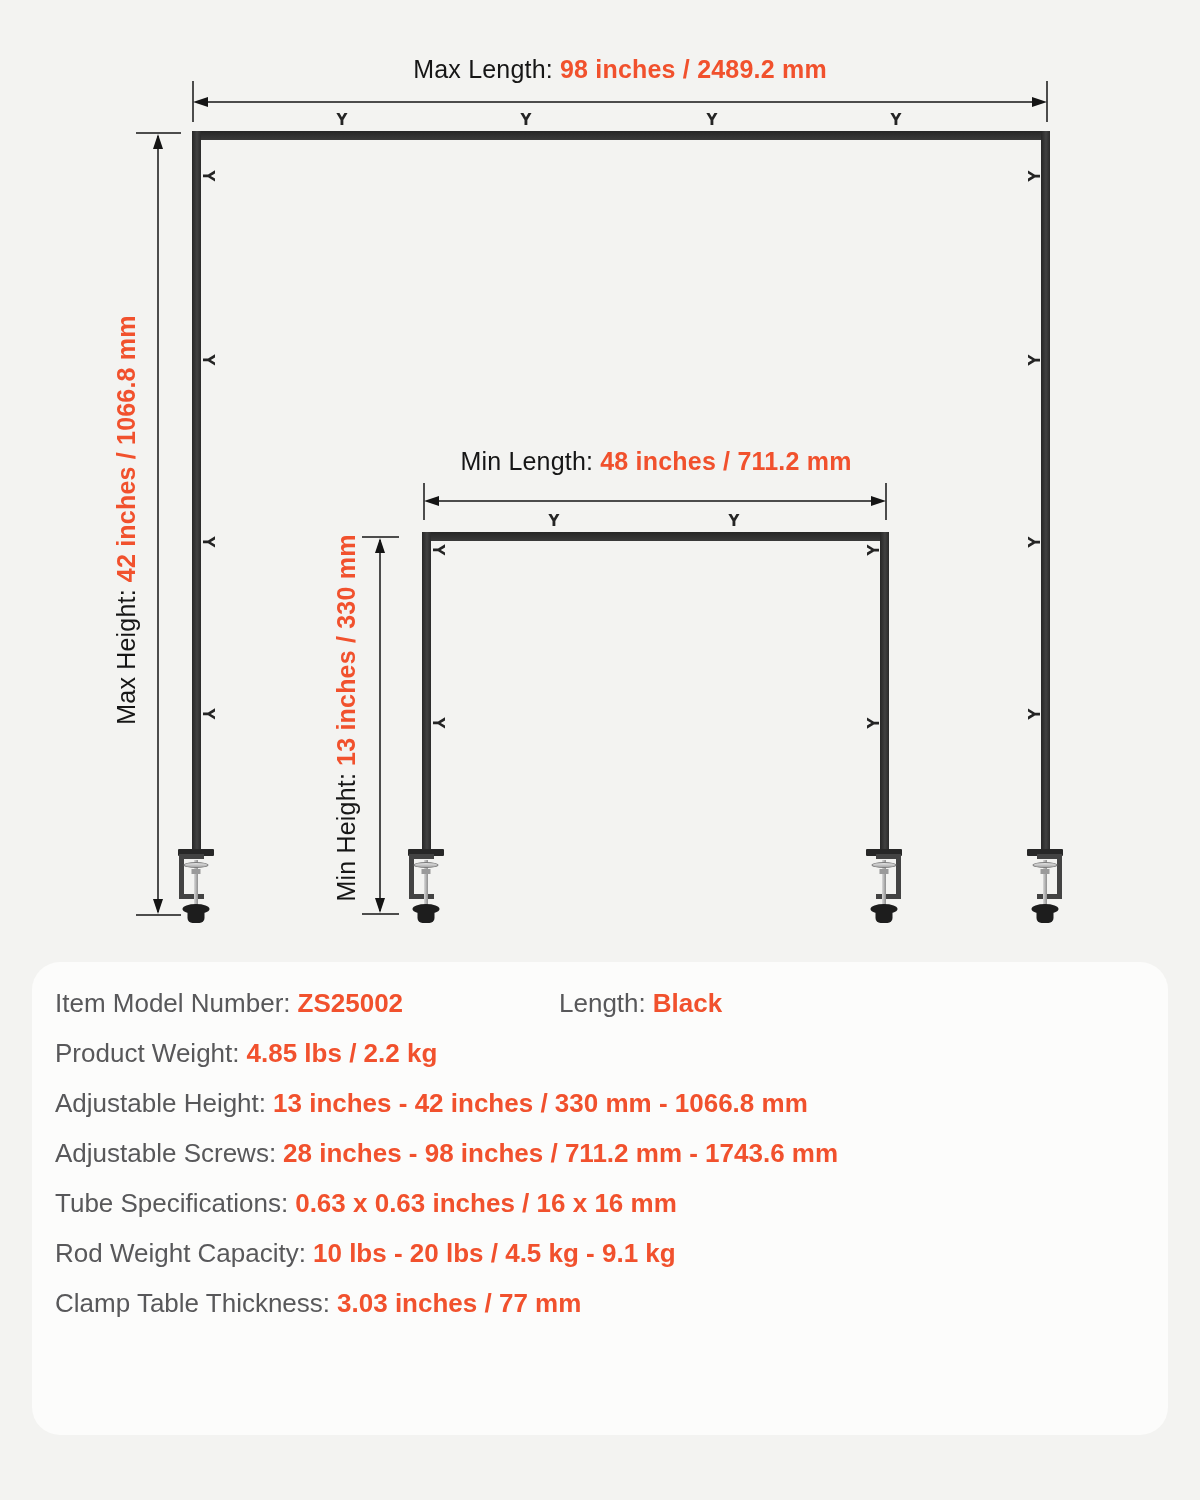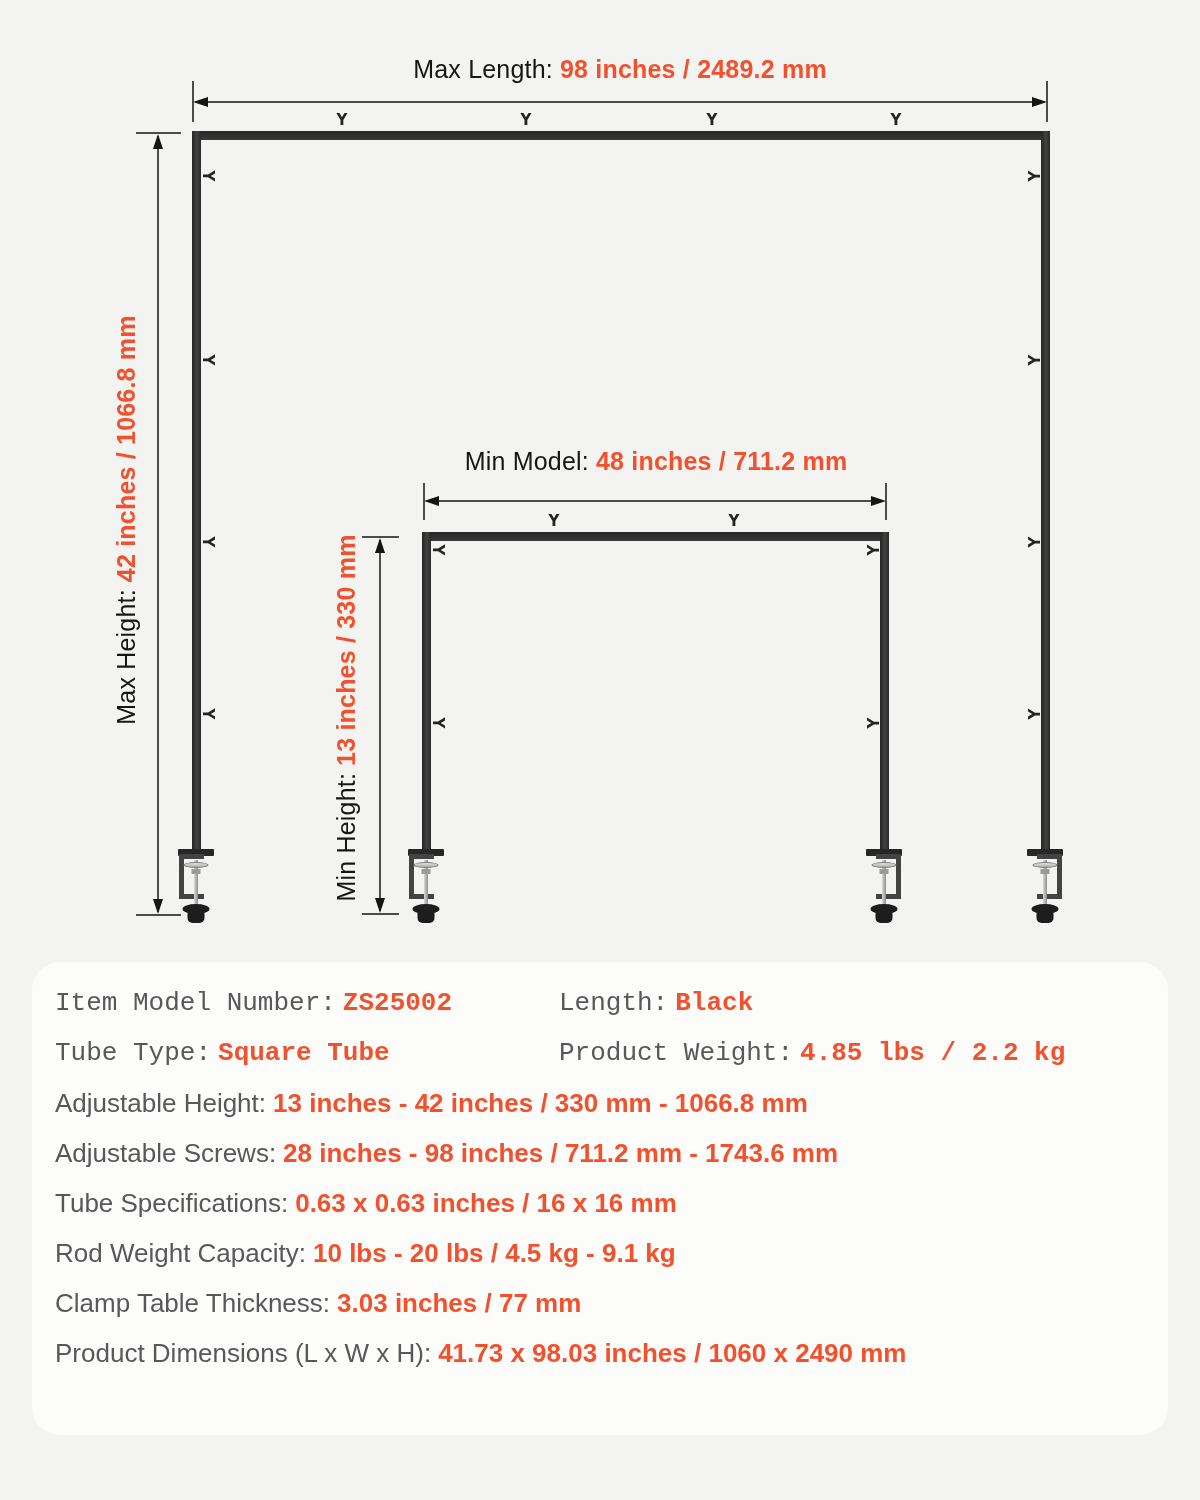--- a/index.html
+++ b/index.html
@@ -57,21 +57,21 @@
   .clamp-knob{position:absolute;top:55px;left:50%;transform:translateX(-50%);width:27px;height:10px;background:#1d1d1d;border-radius:50%;}
   .clamp-stem{position:absolute;top:62px;left:50%;transform:translateX(-50%);width:17px;height:12px;background:#1d1d1d;border-radius:0 0 5px 5px;}
 
   
   .panel{
     position:absolute;left:32px;top:962px;width:1136px;height:473px;
     background:var(--panel-bg);border-radius:28px;
     padding:16px 20px 0 23px;
   }
   .spec-row{height:50px;display:grid;grid-template-columns:1fr;align-items:center;}
-  .spec-row.two-col{grid-template-columns:504px 1fr;font-family:Liberation Mono, monospace;}
+  .spec-row.two-col{grid-template-columns:504px 1fr;}
   .spec-item{font-size:26px;color:var(--spec-label);white-space:nowrap;}
   .spec-item .val{color:var(--accent);font-weight:700;margin-left:7px;}
 </style>
 </head>
 <body>
 
 <div class="canvas">
 
   <div class="diagram">
 
@@ -104,21 +104,21 @@
       </g>
     </svg>
 
     <div class="dim-label" style="left:620px;top:69px">
       <span>Max Length:</span><span class="val">98 inches / 2489.2 mm</span>
     </div>
     <div class="dim-label vertical" style="left:126px;top:520px">
       <span>Max Height:</span><span class="val">42 inches / 1066.8 mm</span>
     </div>
     <div class="dim-label" style="left:656px;top:461px">
-      <span>Min Model:</span><span class="val">48 inches / 711.2 mm</span>
+      <span>Min Length:</span><span class="val">48 inches / 711.2 mm</span>
     </div>
     <div class="dim-label vertical" style="left:346px;top:718px">
       <span>Min Height:</span><span class="val">13 inches / 330 mm</span>
     </div>
 
     <div class="bar" style="left:192px;top:131px;width:858px;height:9px"></div>
     <div class="pole" style="left:192px;top:131px;width:9px;height:719px"></div>
     <div class="pole" style="left:1041px;top:131px;width:9px;height:719px"></div>
 
     <div class="bar" style="left:422px;top:532px;width:467px;height:9px"></div>
@@ -190,23 +190,20 @@
     <div class="spec-row two-col">
       <p class="spec-item">
         <span class="lbl">Item Model Number:</span><span class="val">ZS25002</span>
       </p>
       <p class="spec-item">
         <span class="lbl">Length:</span><span class="val">Black</span>
       </p>
     </div>
     <div class="spec-row two-col">
       <p class="spec-item">
-        <span class="lbl">Tube Type:</span><span class="val">Square Tube</span>
-      </p>
-      <p class="spec-item">
         <span class="lbl">Product Weight:</span><span class="val">4.85 lbs / 2.2 kg</span>
       </p>
     </div>
     <div class="spec-row">
       <p class="spec-item">
         <span class="lbl">Adjustable Height:</span><span class="val">13 inches - 42 inches / 330 mm - 1066.8 mm</span>
       </p>
     </div>
     <div class="spec-row">
       <p class="spec-item">
@@ -221,20 +218,15 @@
     <div class="spec-row">
       <p class="spec-item">
         <span class="lbl">Rod Weight Capacity:</span><span class="val">10 lbs - 20 lbs / 4.5 kg - 9.1 kg</span>
       </p>
     </div>
     <div class="spec-row">
       <p class="spec-item">
         <span class="lbl">Clamp Table Thickness:</span><span class="val">3.03 inches / 77 mm</span>
       </p>
     </div>
-    <div class="spec-row">
-      <p class="spec-item">
-        <span class="lbl">Product Dimensions (L x W x H):</span><span class="val">41.73 x 98.03 inches / 1060 x 2490 mm</span>
-      </p>
-    </div>
   </section>
 
 </div>
 
 </body></html>

